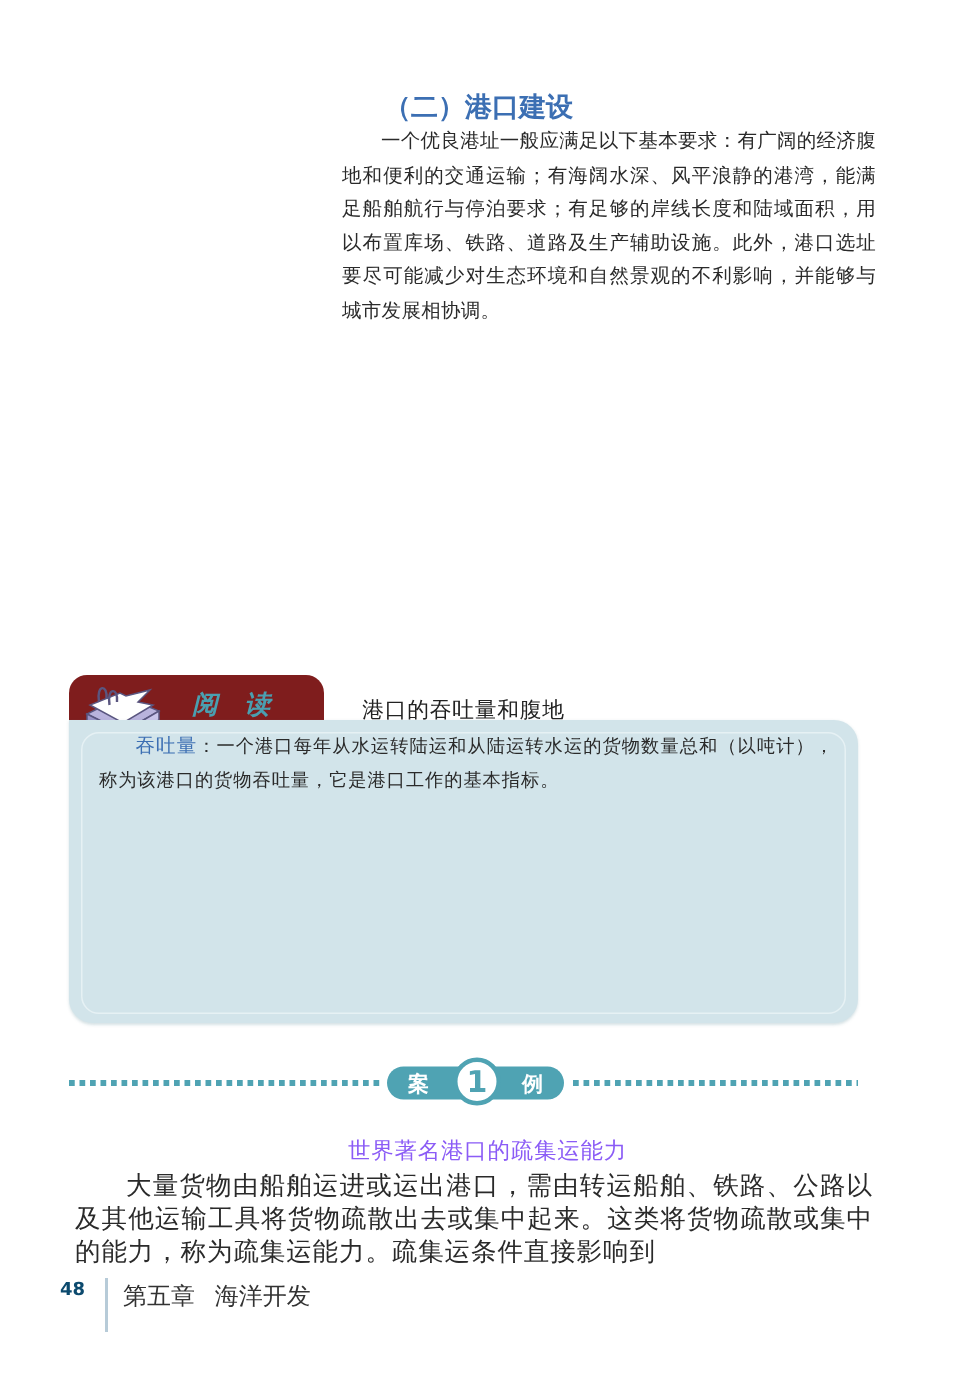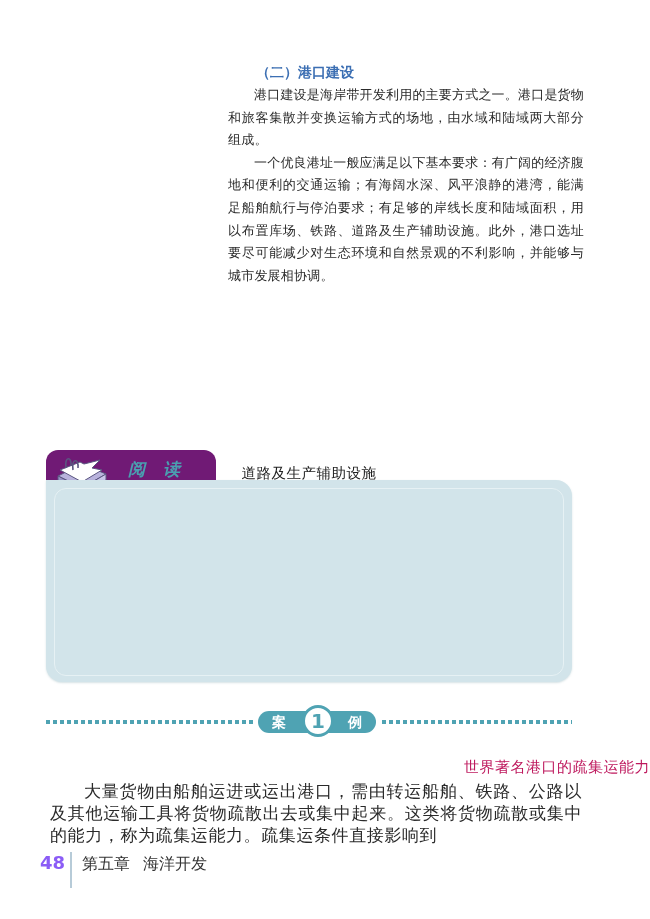--- a/index.html
+++ b/index.html
@@ -4,34 +4,34 @@
   <style>
     * { margin: 0; padding: 0; box-sizing: border-box; }
     html, body { width: 650px; height: 919px; background: #ffffff; overflow: hidden; }
     body { position: relative; font-family: "DejaVu Serif", "Liberation Serif", serif; color: #2a2a2a; }
 
     .section {
       position: absolute; left: 228px; top: 62px; width: 356px;
     }
     .section-heading {
       font-family: "DejaVu Sans", "Liberation Sans", sans-serif;
-      font-size: 14px; color: #3c6fb3; line-height: 20px; height: 22px;
+      font-size: 18px; color: #3c6fb3; line-height: 20px; height: 22px;
       padding-left: 28px; font-weight: bold;
     }
     .para {
       font-size: 13px; line-height: 22.6px; text-indent: 2em;
       text-align: justify; letter-spacing: 0.2px;
     }
 
     .reading-box {
       position: absolute; left: 46px; top: 450px; width: 526px; height: 232px;
     }
     .reading-tab {
       position: absolute; left: 0; top: 0; width: 170px; height: 36px;
-      background: #701a75; border-radius: 12px 12px 0 0;
+      background: #7f1d1d; border-radius: 12px 12px 0 0;
     }
     .reading-tab-label {
       position: absolute; left: 82px; top: 8px;
       font-family: "DejaVu Sans", "Liberation Sans", sans-serif;
       font-size: 17px; font-style: italic; font-weight: bold; color: #4a9fb0;
       letter-spacing: 18px;
     }
     .notebook-icon { position: absolute; left: 8px; top: 2px; width: 54px; height: 42px; }
     .reading-body {
       position: absolute; left: 0; top: 30px; width: 526px; height: 202px;
@@ -76,68 +76,68 @@
     .case-char.left { left: 14px; }
     .case-char.right { right: 14px; }
     .case-num {
       position: absolute; left: 44px; top: -6px; width: 32px; height: 32px;
       border-radius: 50%; background: #ffffff; border: 3px solid #4fa3b3;
       font-family: "DejaVu Sans", "Liberation Sans", sans-serif; font-weight: bold;
       font-size: 20px; color: #4fa3b3; text-align: center; line-height: 26px;
     }
 
     .case-title {
-      position: absolute; left: 0; width: 650px; top: 758px; text-align: right;
-      font-size: 15px; color: #be185d; letter-spacing: 0.5px;
+      position: absolute; left: 0; width: 650px; top: 758px; text-align: center;
+      font-size: 15px; color: #8b5cf6; letter-spacing: 0.5px;
     }
     .case-text {
       position: absolute; left: 50px; top: 780px; width: 532px;
       font-size: 17px; line-height: 22px; text-indent: 2em; text-align: justify;
       letter-spacing: 0.6px;
     }
 
     .footer { position: absolute; left: 40px; top: 852px; height: 40px; }
     .page-number {
       position: absolute; left: 0; top: 0;
       font-family: "DejaVu Sans", "Liberation Sans", sans-serif; font-weight: bold;
-      font-size: 18px; color: #8b5cf6;
+      font-size: 12px; color: #0c4a6e;
     }
     .footer-rule { position: absolute; left: 30px; top: 0; width: 2px; height: 36px; background: #b7cbd8; }
     .chapter-label {
       position: absolute; left: 42px; top: 2px; white-space: nowrap;
       font-family: "DejaVu Sans", "Liberation Sans", sans-serif; font-size: 16px; color: #333;
       word-spacing: 8px;
     }
   </style>
 </head>
 <body>
 
 <div class="section">
   <div class="section-heading">（二）港口建设</div>
-  <p class="para">港口建设是海岸带开发利用的主要方式之一。港口是货物和旅客集散并变换运输方式的场地，由水域和陆域两大部分组成。</p>
   <p class="para">一个优良港址一般应满足以下基本要求：有广阔的经济腹地和便利的交通运输；有海阔水深、风平浪静的港湾，能满足船舶航行与停泊要求；有足够的岸线长度和陆域面积，用以布置库场、铁路、道路及生产辅助设施。此外，港口选址要尽可能减少对生态环境和自然景观的不利影响，并能够与城市发展相协调。</p>
 </div>
 
 <div class="reading-box">
   <div class="reading-tab">
     <svg class="notebook-icon" viewBox="0 0 54 42">
       <polygon points="4,24 28,36 52,22 28,12" fill="#b9b3dd" stroke="#5a5680" stroke-width="1"></polygon>
       <polygon points="4,24 4,30 28,42 28,36" fill="#9a94c8" stroke="#5a5680" stroke-width="1"></polygon>
       <polygon points="28,36 28,42 52,28 52,22" fill="#c9c4ea" stroke="#5a5680" stroke-width="1"></polygon>
       <polygon points="6,18 28,30 48,18 38,16 46,8 30,12 26,10" fill="#ffffff" stroke="#5a5680" stroke-width="1"></polygon>
       <path d="M12,16 C10,4 18,4 17,14" fill="none" stroke="#5a5680" stroke-width="1.6"></path>
       <path d="M19,18 C17,6 25,6 24,16" fill="none" stroke="#5a5680" stroke-width="1.6"></path>
     </svg>
     <span class="reading-tab-label">阅读</span>
   </div>
   <div class="reading-body">
     <div class="reading-inner"></div>
   </div>
-  <div class="reading-title">道路及生产辅助设施</div>
+  <div class="reading-title">港口的吞吐量和腹地</div>
   <div class="reading-text">
+    <p><span class="term">吞吐量</span><span>：一个港口每年从水运转陆运和从陆运转水运的货物数量总和（以吨计），称为该港口的货物吞吐量，它是港口工作的基本指标。</span></p>
   </div>
 </div>
 
 <div class="case-divider">
   <div class="dots-left"></div>
   <div class="case-pill">
     <span class="case-char left">案</span>
     <span class="case-num">1</span>
     <span class="case-char right">例</span>
   </div>

